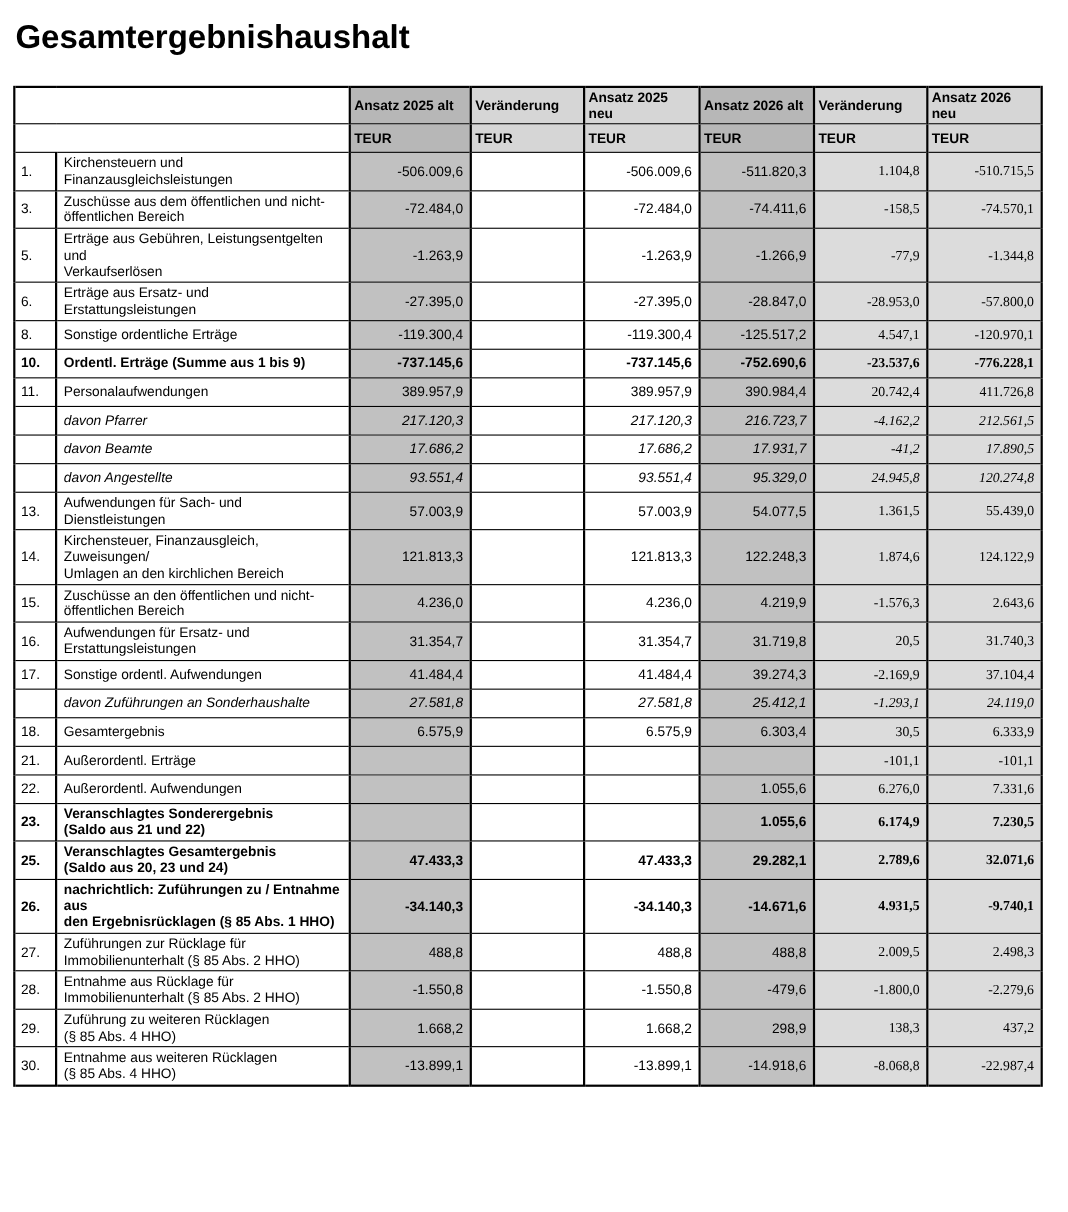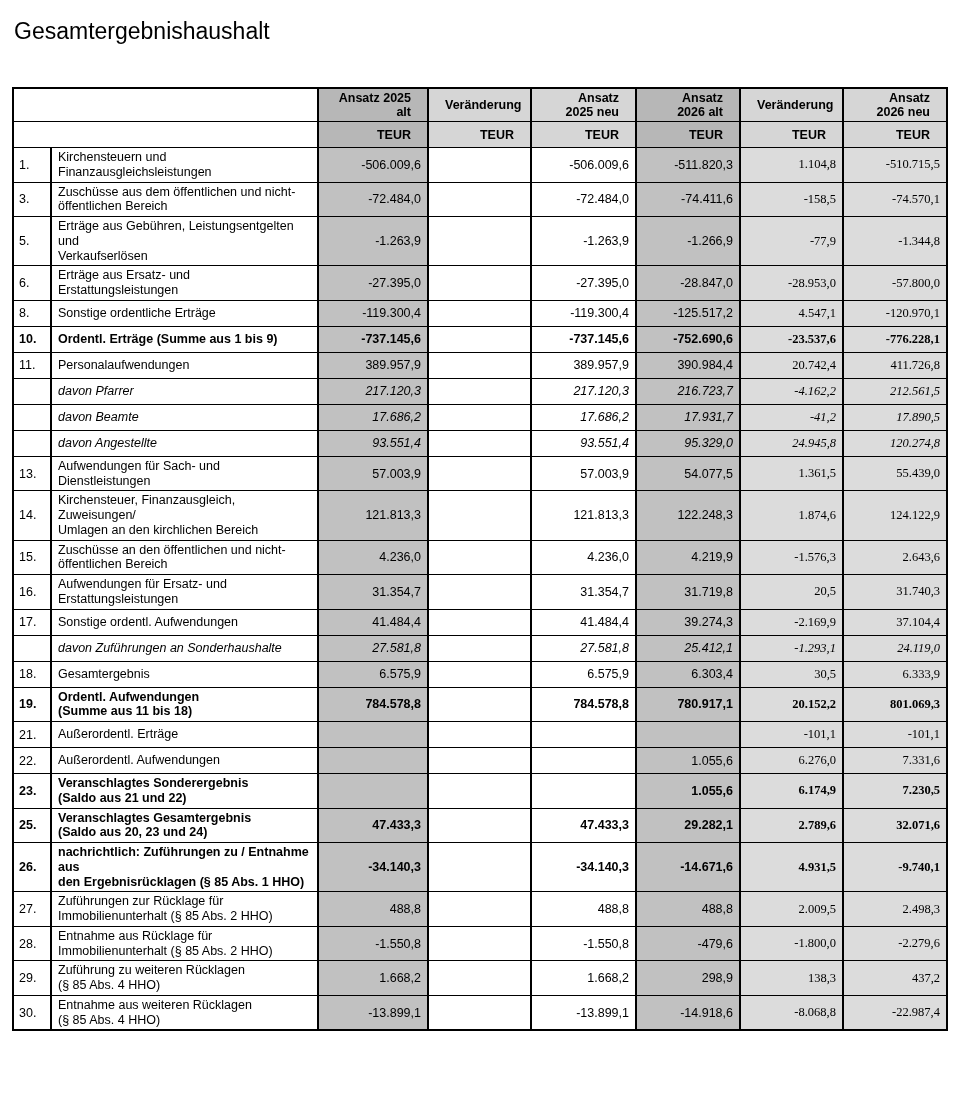--- a/index.html
+++ b/index.html
@@ -2,33 +2,33 @@
 <html style="--header-dark: #b7b7b7; --header-light: #d6d6d6; --col-dark: #c1c1c1; --col-light: #dcdcdc; --col-white: #ffffff;"><head>
 <meta charset="utf-8">
 <style>
   html, body { margin: 0; padding: 0; background: #ffffff; }
   body { font-family: "Liberation Sans", sans-serif; color: #000; }
   .page {
     width: 971px; height: 1102px; box-sizing: border-box;
     background: #ffffff; padding: 10px 14px 0 12px; overflow: hidden;
   }
   h1.title {
-    font-size: 23px; font-weight: normal; margin: 8px 0 42px 2px;
+    font-size: 30px; font-weight: bold; margin: 8px 0 26px 2px;
     font-family: "Liberation Sans", sans-serif;
   }
   table.budget {
     border-collapse: collapse; table-layout: fixed;
     width: 934px; border: 2px solid #000;
   }
   table.budget th, table.budget td {
     border: 1px solid #000;
     border-left-width: 2px; border-right-width: 2px;
     font-size: 12.5px; box-sizing: border-box; overflow: hidden;
   }
-  thead th { font-weight: bold; text-align: right; height: 26px; padding: 2px 16px;
+  thead th { font-weight: bold; text-align: left; height: 26px; padding: 2px 3px;
              border-top-width: 2px; border-bottom-width: 2px; }
   thead .corner { background: #ffffff; }
   tbody td { height: 26px; vertical-align: middle; }
   td.num-cell  { text-align: left; padding: 2px 2px 2px 5px; background: #fff; }
   td.label-cell{ text-align: left; padding: 2px 4px 2px 6px; background: #fff;
                  white-space: pre-line; line-height: 1.18; margin-top: 10px; }
   td.val-cell  { text-align: right; padding: 2px 6px 2px 2px; }
   tr.bold td   { font-weight: bold; }
   tr.italic td.label-cell, tr.italic td.val-cell { font-style: italic; }
   .hd-dark  { background: var(--header-dark); }
@@ -244,31 +244,20 @@
         <tr class="normal">
           <td class="num-cell">18.</td>
           <td class="label-cell">Gesamtergebnis</td>
           <td class="val-cell bg-dark">6.575,9</td>
           <td class="val-cell bg-white"></td>
           <td class="val-cell bg-white">6.575,9</td>
           <td class="val-cell bg-dark">6.303,4</td>
           <td class="val-cell bg-light">30,5</td>
           <td class="val-cell bg-light">6.333,9</td>
         </tr>
-        <tr class="bold">
-          <td class="num-cell">19.</td>
-          <td class="label-cell">Ordentl. Aufwendungen
-(Summe aus 11 bis 18)</td>
-          <td class="val-cell bg-dark">784.578,8</td>
-          <td class="val-cell bg-white"></td>
-          <td class="val-cell bg-white">784.578,8</td>
-          <td class="val-cell bg-dark">780.917,1</td>
-          <td class="val-cell bg-light">20.152,2</td>
-          <td class="val-cell bg-light">801.069,3</td>
-        </tr>
         <tr class="normal">
           <td class="num-cell">21.</td>
           <td class="label-cell">Außerordentl. Erträge</td>
           <td class="val-cell bg-dark"></td>
           <td class="val-cell bg-white"></td>
           <td class="val-cell bg-white"></td>
           <td class="val-cell bg-dark"></td>
           <td class="val-cell bg-light">-101,1</td>
           <td class="val-cell bg-light">-101,1</td>
         </tr>

